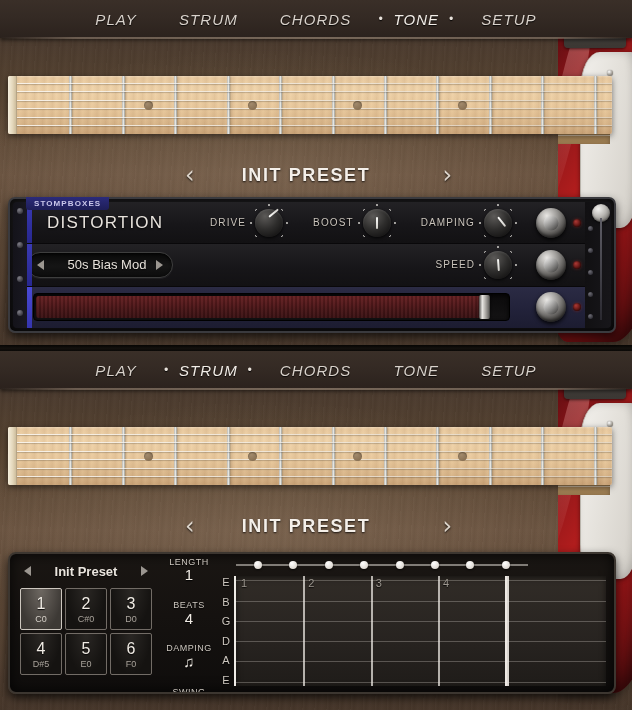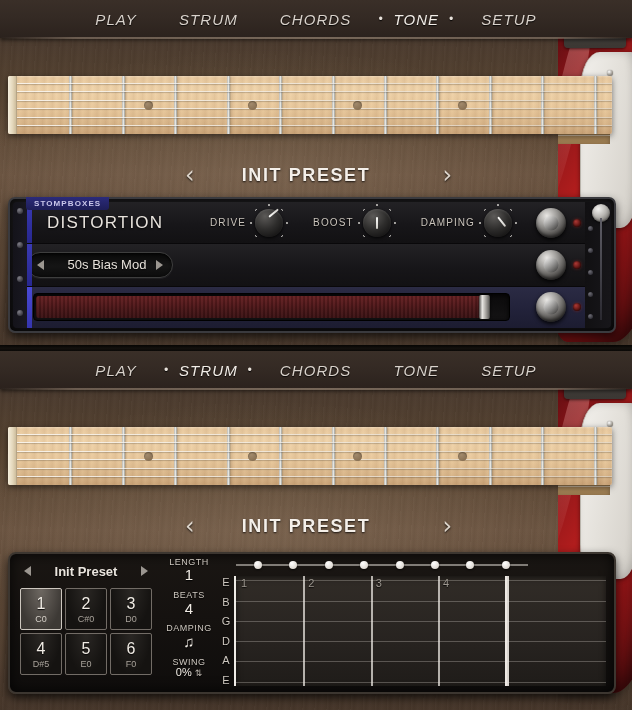--- a/index.html
+++ b/index.html
@@ -324,21 +324,21 @@
   .pad.selected {
     background: radial-gradient(ellipse at 50% 0%, #6e6862, #3d3935 75%);
     border-color: #cdc7bf;
   }
   .pad .pnum { color: #f1ece5; font-size: 16px; text-shadow: 0 1px 1px rgba(0,0,0,.9); }
   .pad .pnote { color: #a8a29a; font-size: 9px; }
   .pad.selected .pnote { color: #d6d0c8; }
 
   .seq-params {
     width: 58px; flex: 0 0 58px; padding: 4px 0 4px 0;
-    display: flex; flex-direction: column; align-items: center; gap: 6px;
+    display: flex; flex-direction: column; align-items: center; gap: 16px;
   }
   .pblock { text-align: center; line-height: 1.05; margin-bottom: 2px; }
   .pblock .plabel {
     color: #cdc7bf; font-size: 9px; letter-spacing: .5px;
     text-shadow: 0 1px 1px rgba(0,0,0,.9); display: block;
   }
   .pblock .pvalue {
     color: #f1ece5; font-size: 15px; display: block;
     text-shadow: 0 1px 1px rgba(0,0,0,.9); cursor: pointer;
   }
@@ -488,20 +488,27 @@
           </div>
           <div class="srow">
             <div class="edge"></div>
             <div class="dropdown">
               <span class="dd-arrow l"></span>
               <span class="dval">50s Bias Mod</span>
               <span class="dd-arrow r"></span>
             </div>
             <div style="flex: 1 1 0%;"></div>
             <div style="display: flex; align-items: center; gap: 30px; margin-right: 18px;">
+              <div class="ctl">
+                <span class="ctl-label">SPEED</span>
+                <div class="knob">
+                  <div class="ring"></div>
+                  <div class="ind" style="transform: translate(-50%, -50%) rotate(-4deg) translateY(0px); transform-origin: 50% 0%; top: 50%;"></div>
+                </div>
+              </div>
             </div>
             <div class="footsw"></div>
             <div class="led"></div>
           </div>
           <div class="srow blue">
             <div class="edge"></div>
             <div class="slider-track">
               <div class="slider-fill" style="width: calc(95% - 4px);"></div>
               <div class="slider-handle" style="left: calc(95% - 6px);"></div>
             </div>

